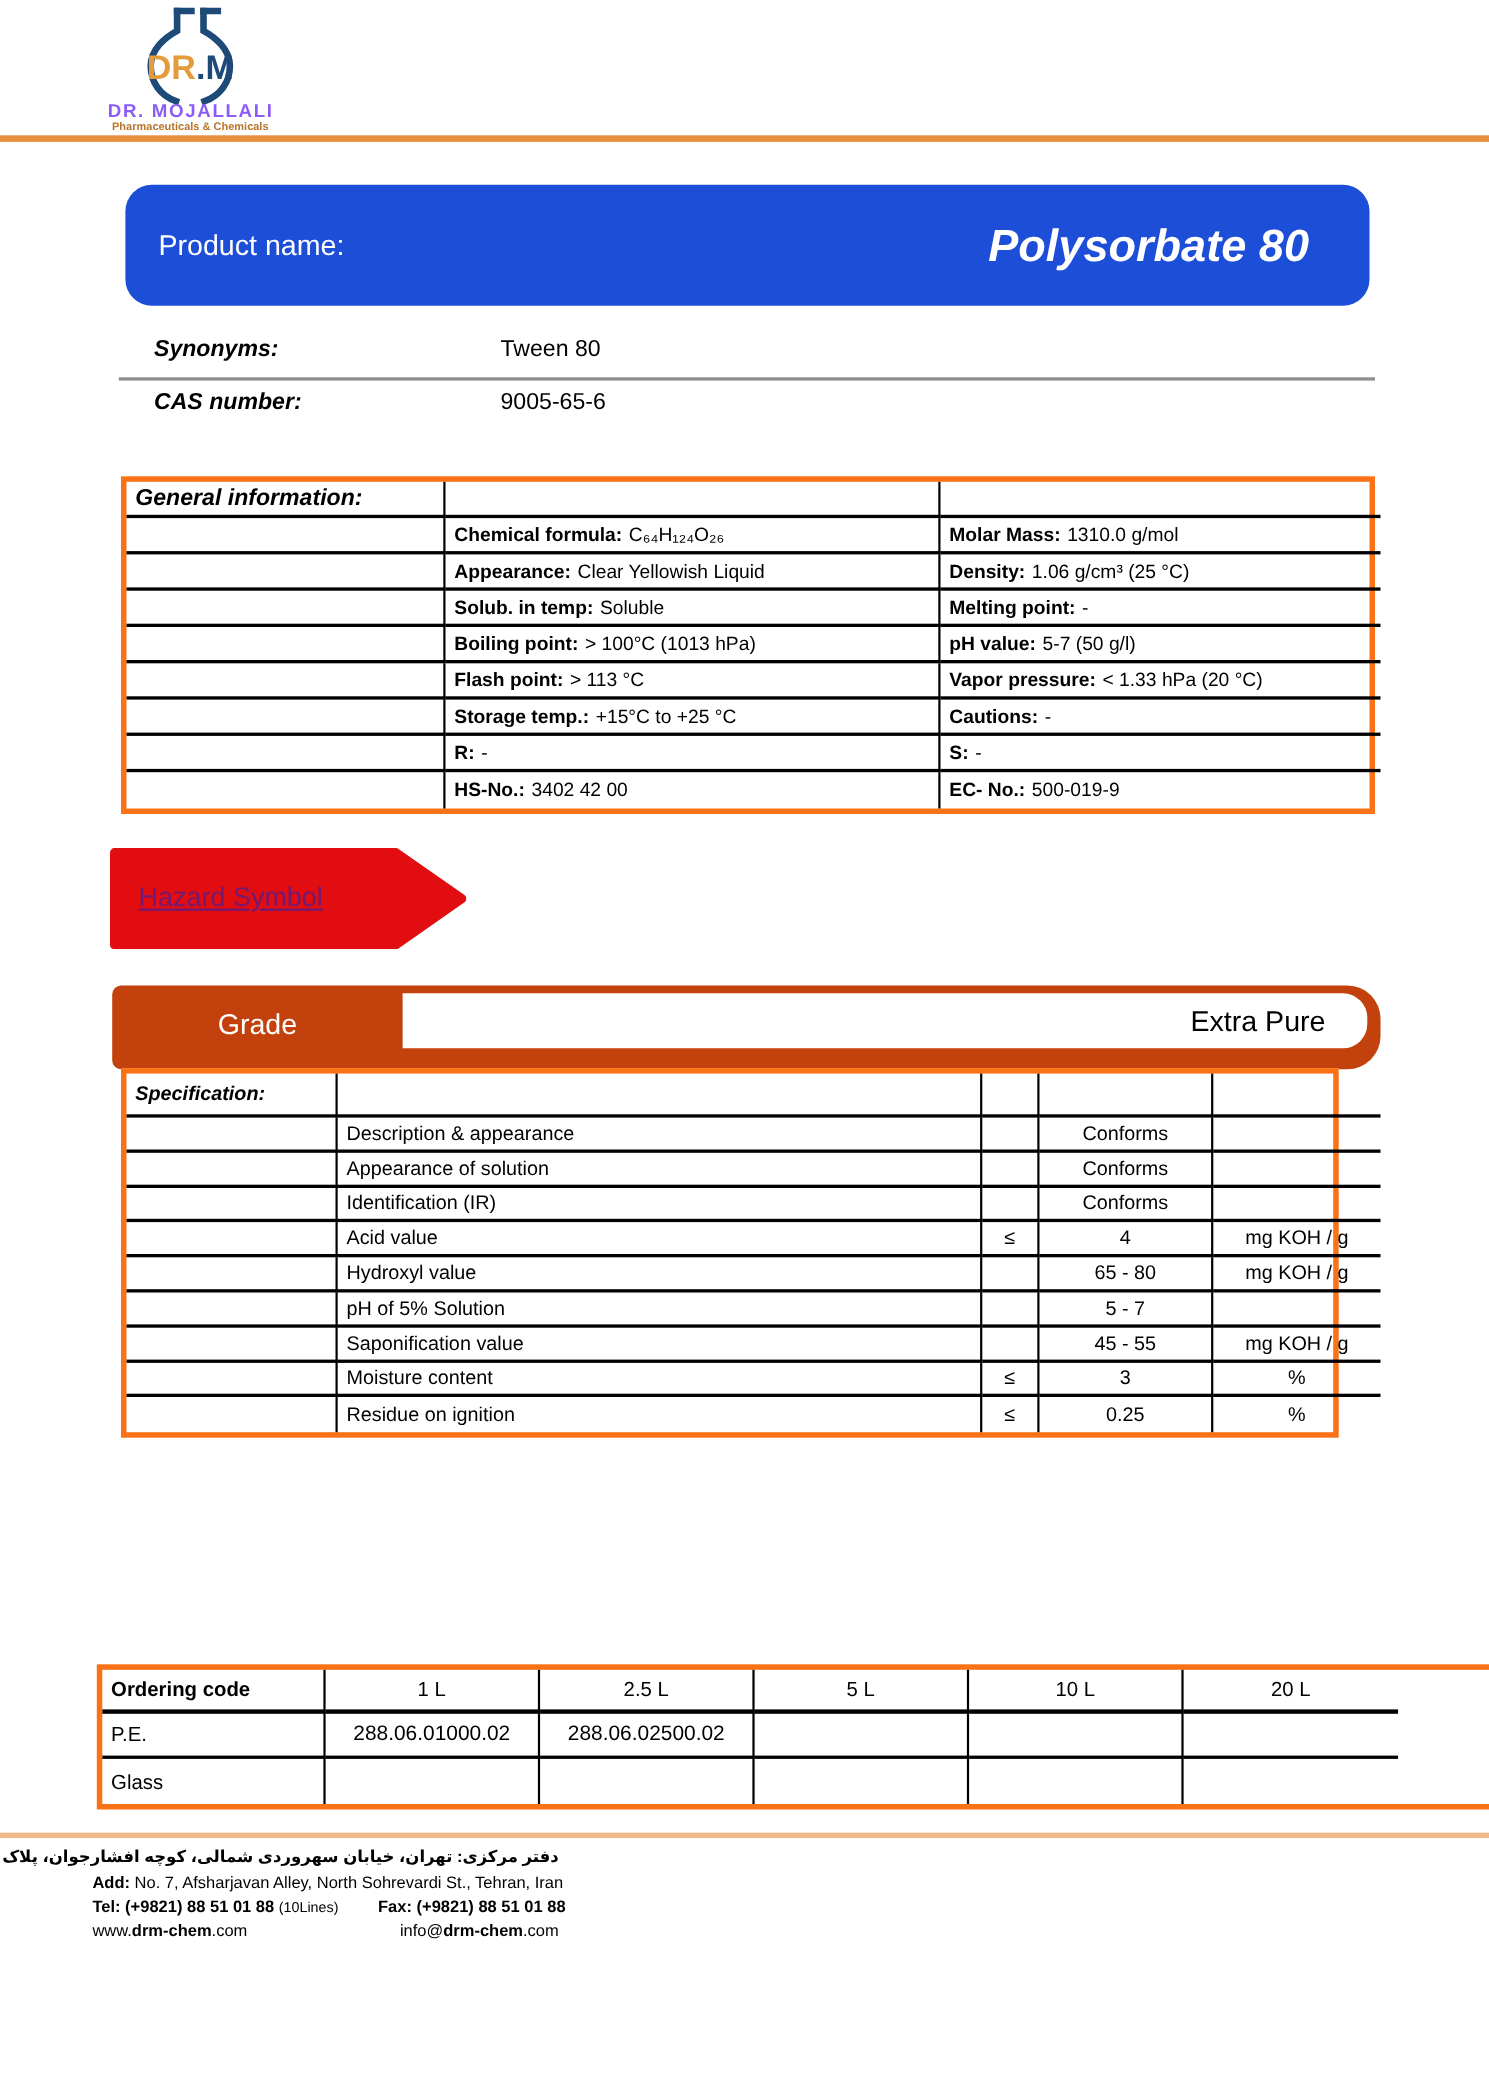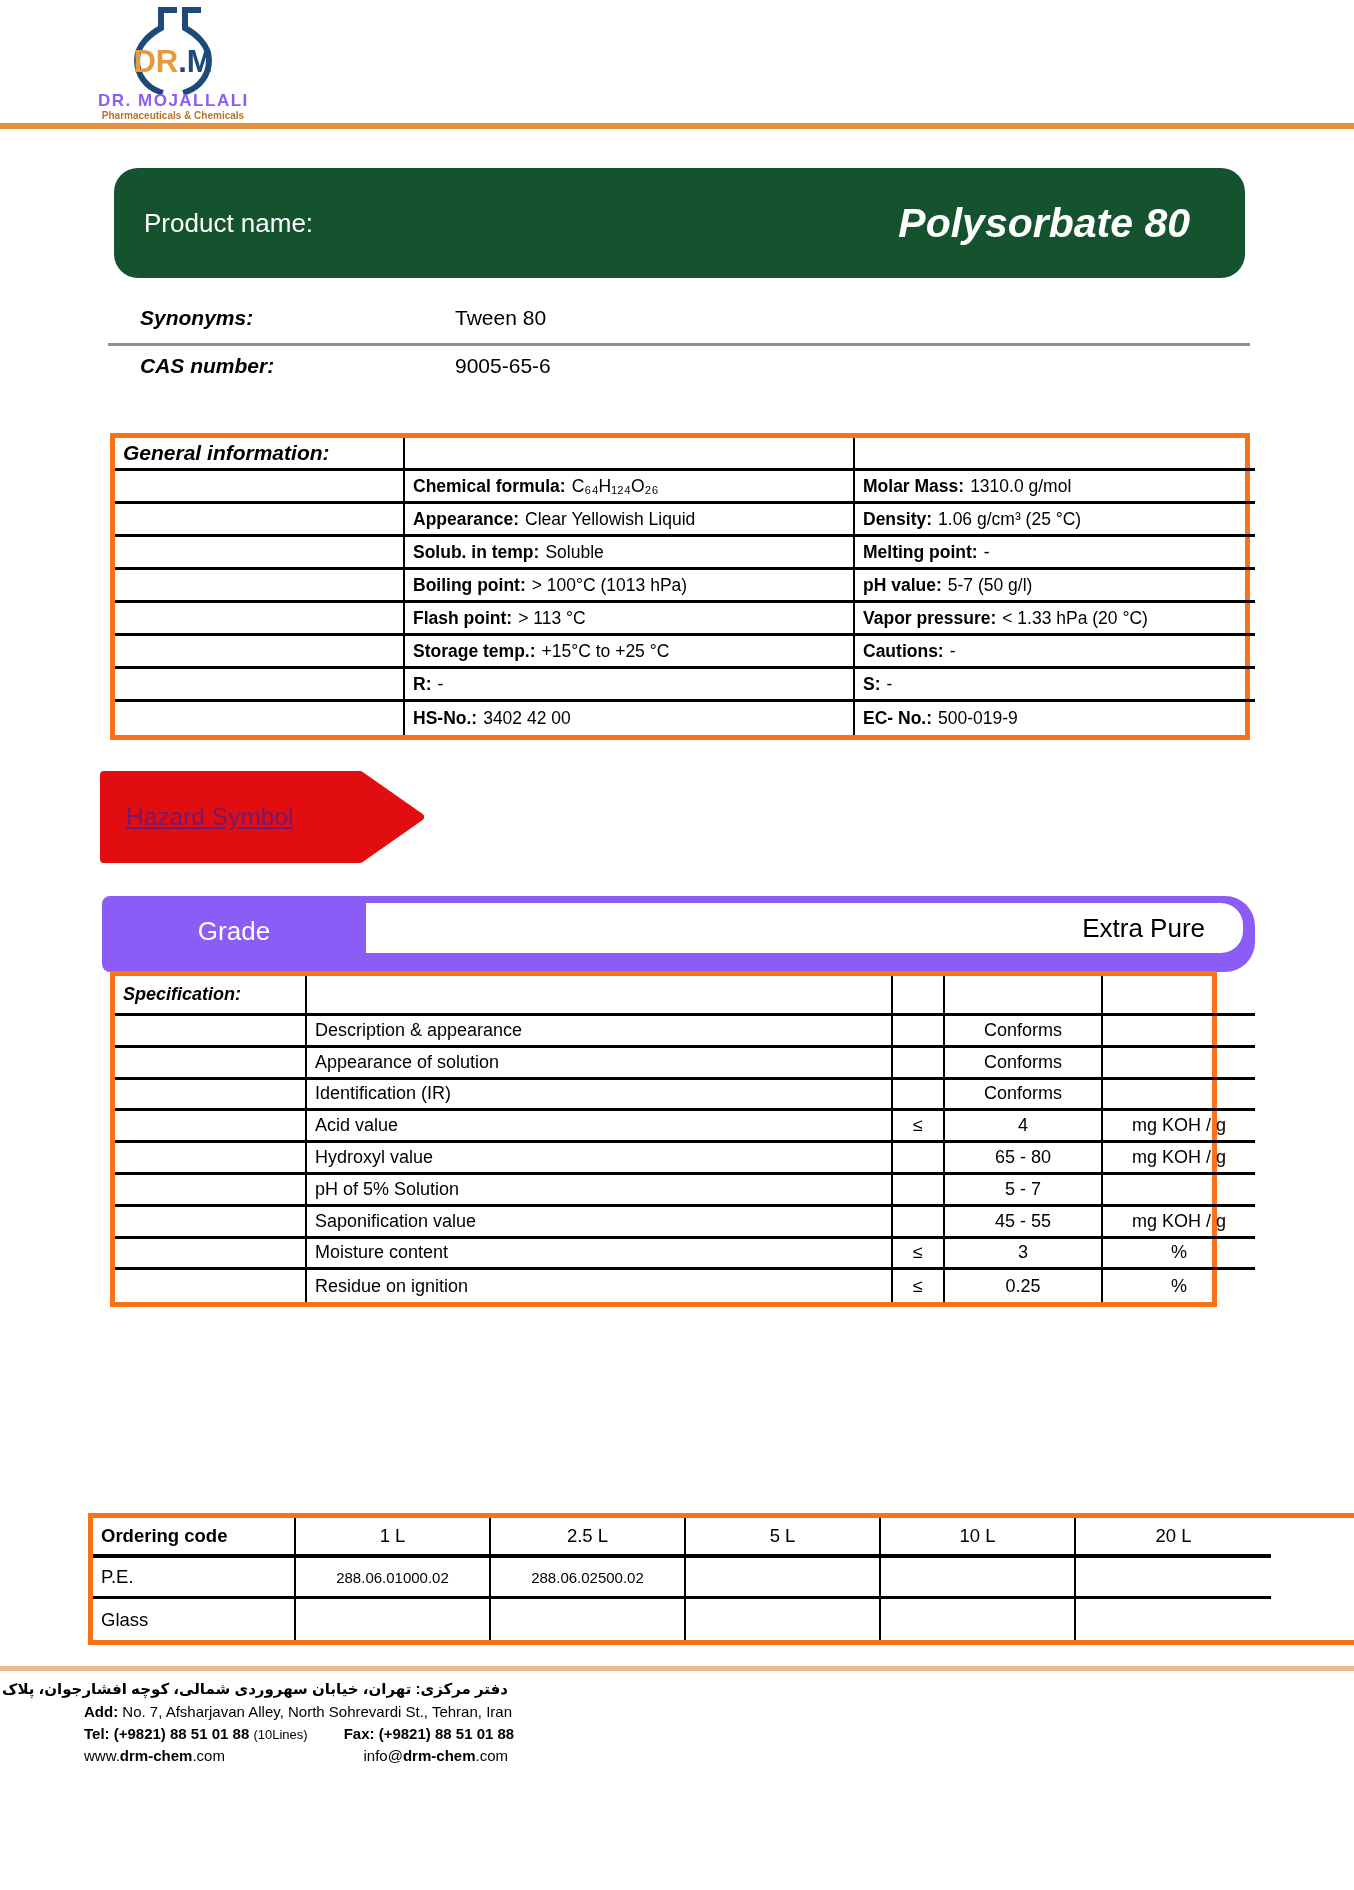--- a/index.html
+++ b/index.html
@@ -12,21 +12,21 @@
 
   
   .logo-name{position:absolute;left:98px;top:91px;width:150px;text-align:center;
     color:#8b5cf6;font-weight:bold;font-size:17px;letter-spacing:1.5px;white-space:nowrap;}
   .logo-tag{position:absolute;left:98px;top:110px;width:150px;text-align:center;
     color:#BA742A;font-weight:bold;font-size:10px;white-space:nowrap;}
   .rule-top{position:absolute;left:0;top:123px;width:1354px;height:6px;background:#E78F3F;}
   .rule-bottom{position:absolute;left:0;top:1666px;width:1354px;height:5px;background:#EFB98C;}
 
   
-  .prodbox{position:absolute;left:114px;top:168px;width:1131px;height:110px;background:#14532d;
+  .prodbox{position:absolute;left:114px;top:168px;width:1131px;height:110px;background:#1d4ed8;
     border-radius:24px;display:flex;align-items:center;justify-content:space-between;
     padding:0 55px 0 30px;box-sizing:border-box;color:#fff;}
   .prodlabel{font-size:26px;}
   .prodname{font-size:41px;font-weight:bold;font-style:italic;}
 
   .id-label{font-weight:bold;font-style:italic;font-size:21px;}
   .id-value{font-size:21px;}
   .id-divider{position:absolute;left:108px;top:343px;width:1142px;height:3px;background:#8F8F8F;}
 
   
@@ -40,35 +40,35 @@
   .tt{font-weight:bold;font-style:italic;font-size:21px;}
 
   .gtbl{left:110px;top:433px;width:1140px;grid-template-columns:290px 450px 400px;grid-auto-rows:33px;}
   .stbl{left:110px;top:971px;width:1107px;grid-template-columns:192px 586px 52px 158px 152px;
         grid-template-rows:40px repeat(9,31.8px);}
   .stbl .cell{font-size:18px;}
   .otbl{left:88px;top:1513px;width:1330px;grid-template-columns:203px repeat(5,195px);
         grid-template-rows:40px 41px 41px;}
   .otbl .cell{font-size:18.5px;}
   .otbl .hb{border-bottom:4px solid #000;}
-  .otbl .code{font-size:15px;}
+  .otbl .code{font-size:19px;}
   .otbl .ohead{font-weight:bold;}
 
   
   .banner{position:absolute;top:771px;width:324px;height:92px;}
   .banner svg{position:absolute;left:0;top:0;}
   .banner .lbl{position:absolute;top:0;height:92px;display:flex;align-items:center;
     color:#701a75;font-size:24.5px;white-space:nowrap;text-decoration:underline;}
   .banner-hazard{left:100px;}
   .banner-hazard .lbl{left:26px;}
   .banner-safety{left:921px;}
   .banner-safety .lbl{left:86px;}
 
   
-  .gradebar{position:absolute;left:102px;top:896px;width:1153px;height:76px;background:#8b5cf6;
+  .gradebar{position:absolute;left:102px;top:896px;width:1153px;height:76px;background:#c2410c;
     border-radius:8px 30px 30px 8px;}
   .gradebar .white{position:absolute;left:264px;top:7px;width:877px;height:50px;background:#fff;
     border-radius:0 22px 22px 0;display:flex;align-items:center;justify-content:flex-end;
     padding-right:38px;box-sizing:border-box;font-size:26px;color:#000;}
   .gradebar .glabel{position:absolute;left:0;top:0;width:264px;height:70px;display:flex;
     align-items:center;justify-content:center;color:#fff;font-size:26px;}
 
   
   .foot{position:absolute;left:84px;font-size:15px;line-height:21px;white-space:nowrap;}
   .foot .bb{font-weight:bold;}

